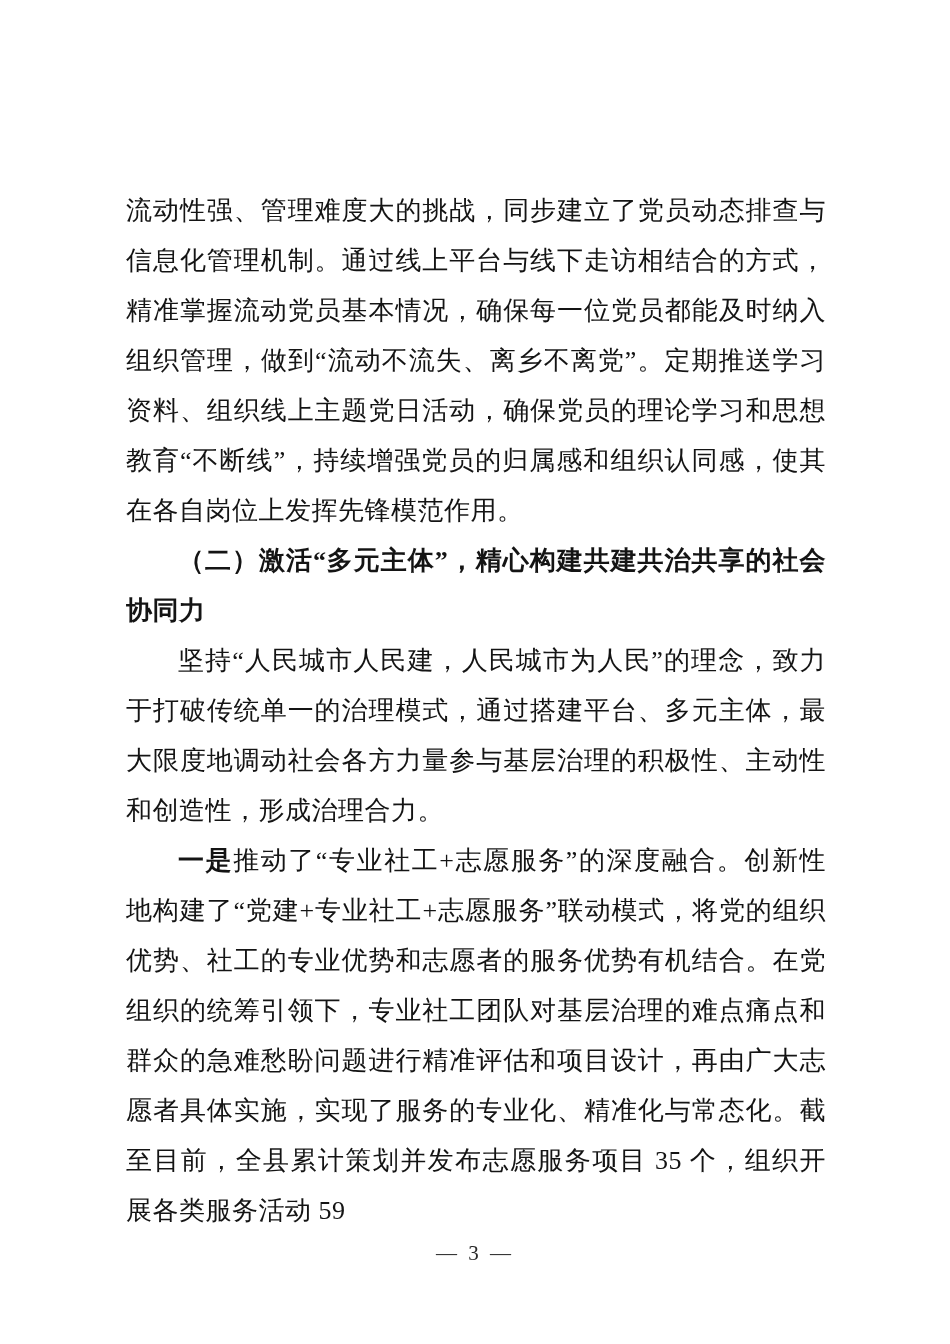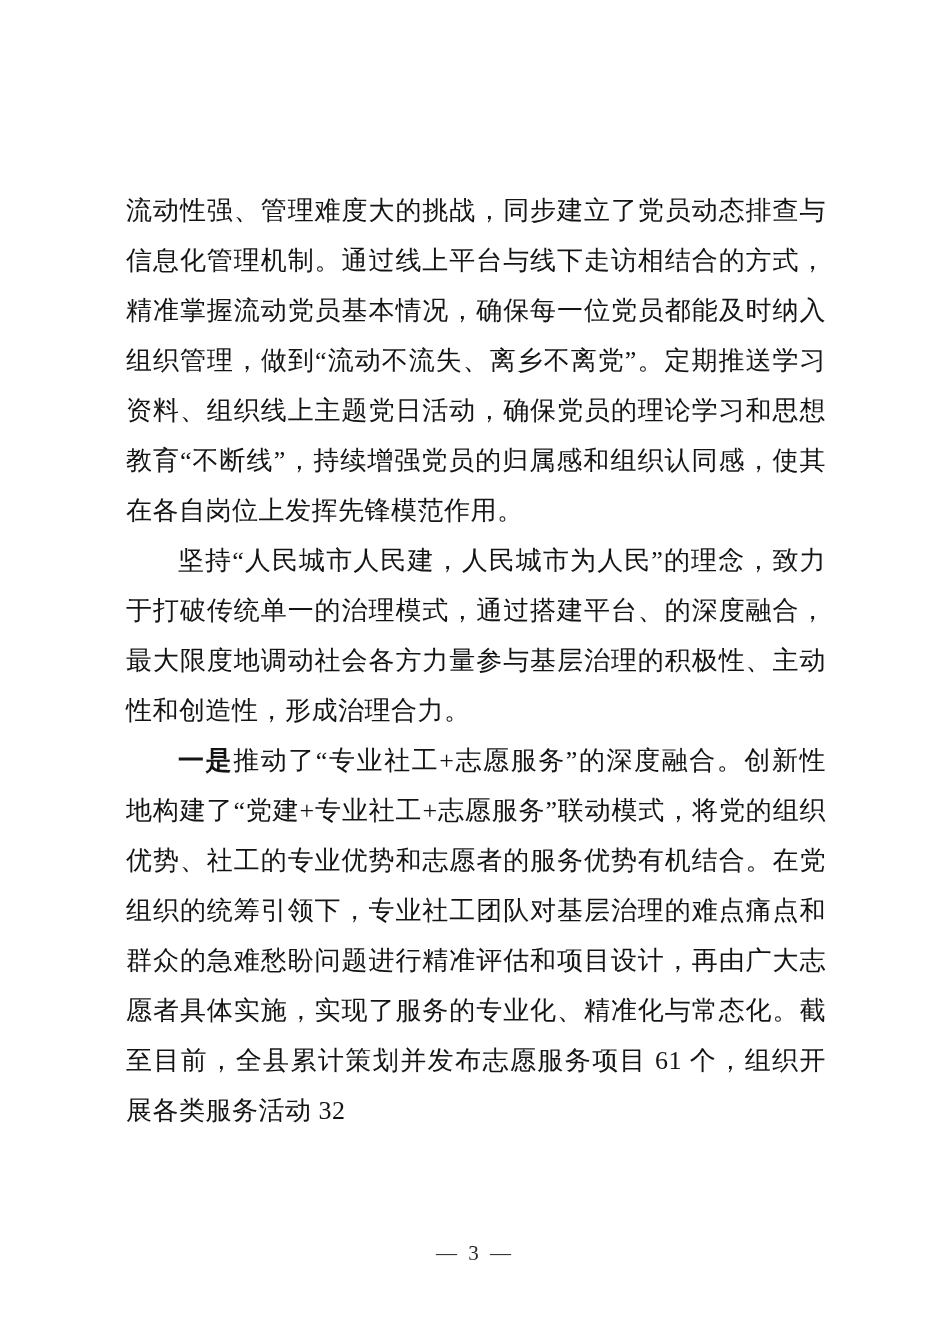--- a/index.html
+++ b/index.html
@@ -69,22 +69,23 @@
 </style>
 </head>
 <body>
 
 <div class="page">
 
   <div class="doc-content">
 
     <p class="para continuation">流动性强、管理难度大的挑战，同步建立了党员动态排查与信息化管理机制。通过线上平台与线下走访相结合的方式，精准掌握流动党员基本情况，确保每一位党员都能及时纳入组织管理，做到“流动不流失、离乡不离党”。定期推送学习资料、组织线上主题党日活动，确保党员的理论学习和思想教育“不断线”，持续增强党员的归属感和组织认同感，使其在各自岗位上发挥先锋模范作用。</p>
 
+    <p class="section-heading">（二）激活“多元主体”，精心构建共建共治共享的社会协同力</p>
 
-    <p class="para">坚持“人民城市人民建，人民城市为人民”的理念，致力于打破传统单一的治理模式，通过搭建平台、的深度融合，最大限度地调动社会各方力量参与基层治理的积极性、主动性和创造性，形成治理合力。</p>
+    <p class="para">坚持“人民城市人民建，人民城市为人民”的理念，致力于打破传统单一的治理模式，通过搭建平台、多元主体，最大限度地调动社会各方力量参与基层治理的积极性、主动性和创造性，形成治理合力。</p>
 
-    <p class="para"><span class="lead-bold">一是</span><span>推动了“专业社工+志愿服务”的深度融合。创新性地构建了“党建+专业社工+志愿服务”联动模式，将党的组织优势、社工的专业优势和志愿者的服务优势有机结合。在党组织的统筹引领下，专业社工团队对基层治理的难点痛点和群众的急难愁盼问题进行精准评估和项目设计，再由广大志愿者具体实施，实现了服务的专业化、精准化与常态化。截至目前，全县累计策划并发布志愿服务项目 61 个，组织开展各类服务活动 32</span></p>
+    <p class="para"><span class="lead-bold">一是</span><span>推动了“专业社工+志愿服务”的深度融合。创新性地构建了“党建+专业社工+志愿服务”联动模式，将党的组织优势、社工的专业优势和志愿者的服务优势有机结合。在党组织的统筹引领下，专业社工团队对基层治理的难点痛点和群众的急难愁盼问题进行精准评估和项目设计，再由广大志愿者具体实施，实现了服务的专业化、精准化与常态化。截至目前，全县累计策划并发布志愿服务项目 35 个，组织开展各类服务活动 59</span></p>
 
   </div>
 
   <div class="page-footer">— 3 —</div>
 
 </div>
 
 </body></html>

